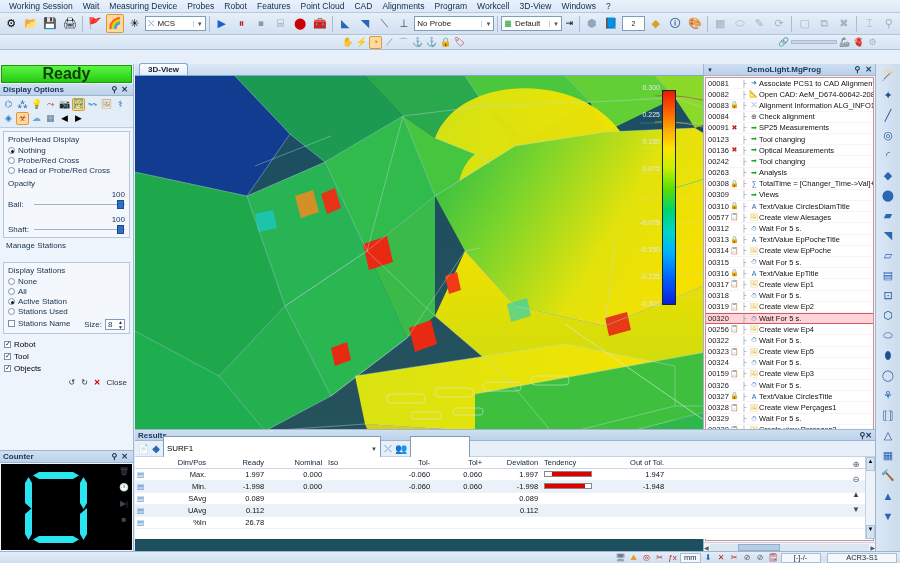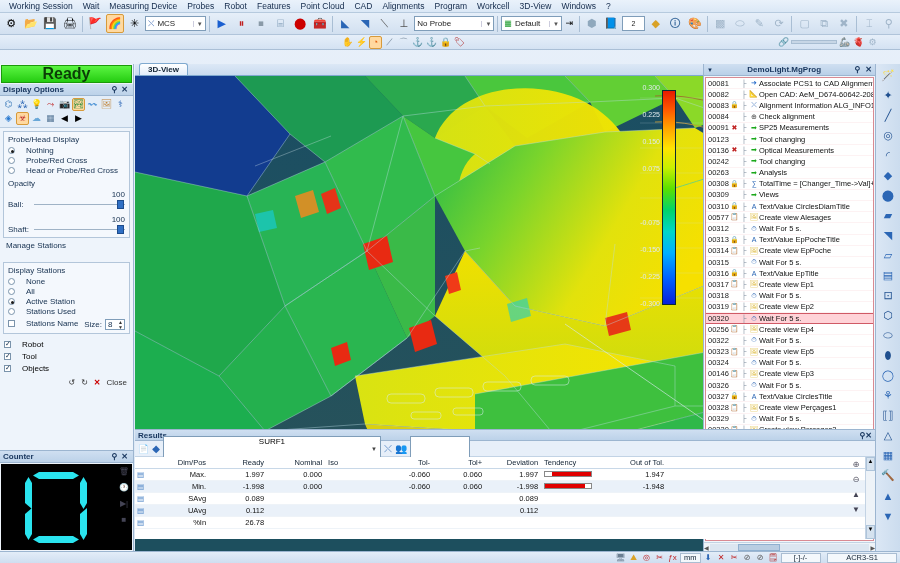--- a/index.html
+++ b/index.html
@@ -115,21 +115,21 @@
   }
   .opt-toolbar { display: flex; flex-wrap: wrap; padding: 2px; gap: 1px;
     background:#e3edf8; border-bottom:1px solid #b9cce0;}
   .grp-box {
     margin: 3px; padding: 3px 4px;
     border: 1px solid #b3c6da; background: #f4f8fd;
     font-size: 8px; color: #15304f;
   }
   .grp-title { font-weight: normal; margin-bottom: 2px; }
   .radio-row, .check-row {
-    display: flex; align-items: center; gap: 11px; margin: 1px 0;
+    display: flex; align-items: center; gap: 3px; margin: 1px 0;
     font-size: 8px;
   }
   .radio {
     width: 7px; height: 7px; border-radius: 50%;
     border: 1px solid #7a93ab; background: #fff; flex: 0 0 auto; position: relative;
   }
   .radio.on::after {
     content:''; position:absolute; left:1.5px; top:1.5px;
     width:3px;height:3px;border-radius:50%;background:#1a1a1a;
   }
@@ -318,21 +318,21 @@
     height: 11px; background: linear-gradient(180deg,#cfdff1,#bcd2e9);
     display:flex; align-items:center; font-size:8px; font-weight:bold;
     color:#17355d; padding:0 3px; border-bottom:1px solid #9cb5d0;
   }
   .res-bar {
     height: 16px; display: flex; align-items: center; gap: 3px;
     padding: 1px 3px; background:#e7eff9; border-bottom:1px solid #c2d3e5;
   }
   .res-combo {
     height: 26px; border: 1px solid #7f9db9; background: #fff;
-    display: flex; align-items: center; padding: 0 3px; font-size: 8px; flex-direction: column;
+    display: flex; align-items: center; padding: 0 3px; font-size: 8px;
   }
   .res-combo .arw { margin-left:auto; font-size:6px; color:#444;}
   .res-table { flex: 1; overflow: hidden; background: #fff; }
   .res-table table { width: 100%; border-collapse: collapse; font-size: 7.5px; }
   .res-table th {
     text-align: right; font-weight: normal; color: #123;
     padding: 1px 4px 1px 2px; border-bottom: 1px solid #c8d8e8;
     background: #fff;
   }
   .res-table td {
@@ -1012,21 +1012,21 @@
             <span class="lbl">Create view Ep5</span>
           </div>
           <div class="prow">
             <span class="num">00324</span>
             <span class="ic1"></span>
             <span class="ic2" style="color: rgb(122, 138, 154);">├</span>
             <span class="ic3" style="color: rgb(43, 102, 181);">⏱</span>
             <span class="lbl">Wait For 5 s.</span>
           </div>
           <div class="prow">
-            <span class="num">00146</span>
+            <span class="num">00159</span>
             <span class="ic1" style="color: rgb(136, 153, 170);">📋</span>
             <span class="ic2" style="color: rgb(122, 138, 154);">├</span>
             <span class="ic3" style="color: rgb(217, 178, 39);">🖼</span>
             <span class="lbl">Create view Ep3</span>
           </div>
           <div class="prow">
             <span class="num">00326</span>
             <span class="ic1"></span>
             <span class="ic2" style="color: rgb(122, 138, 154);">├</span>
             <span class="ic3" style="color: rgb(43, 102, 181);">⏱</span>

